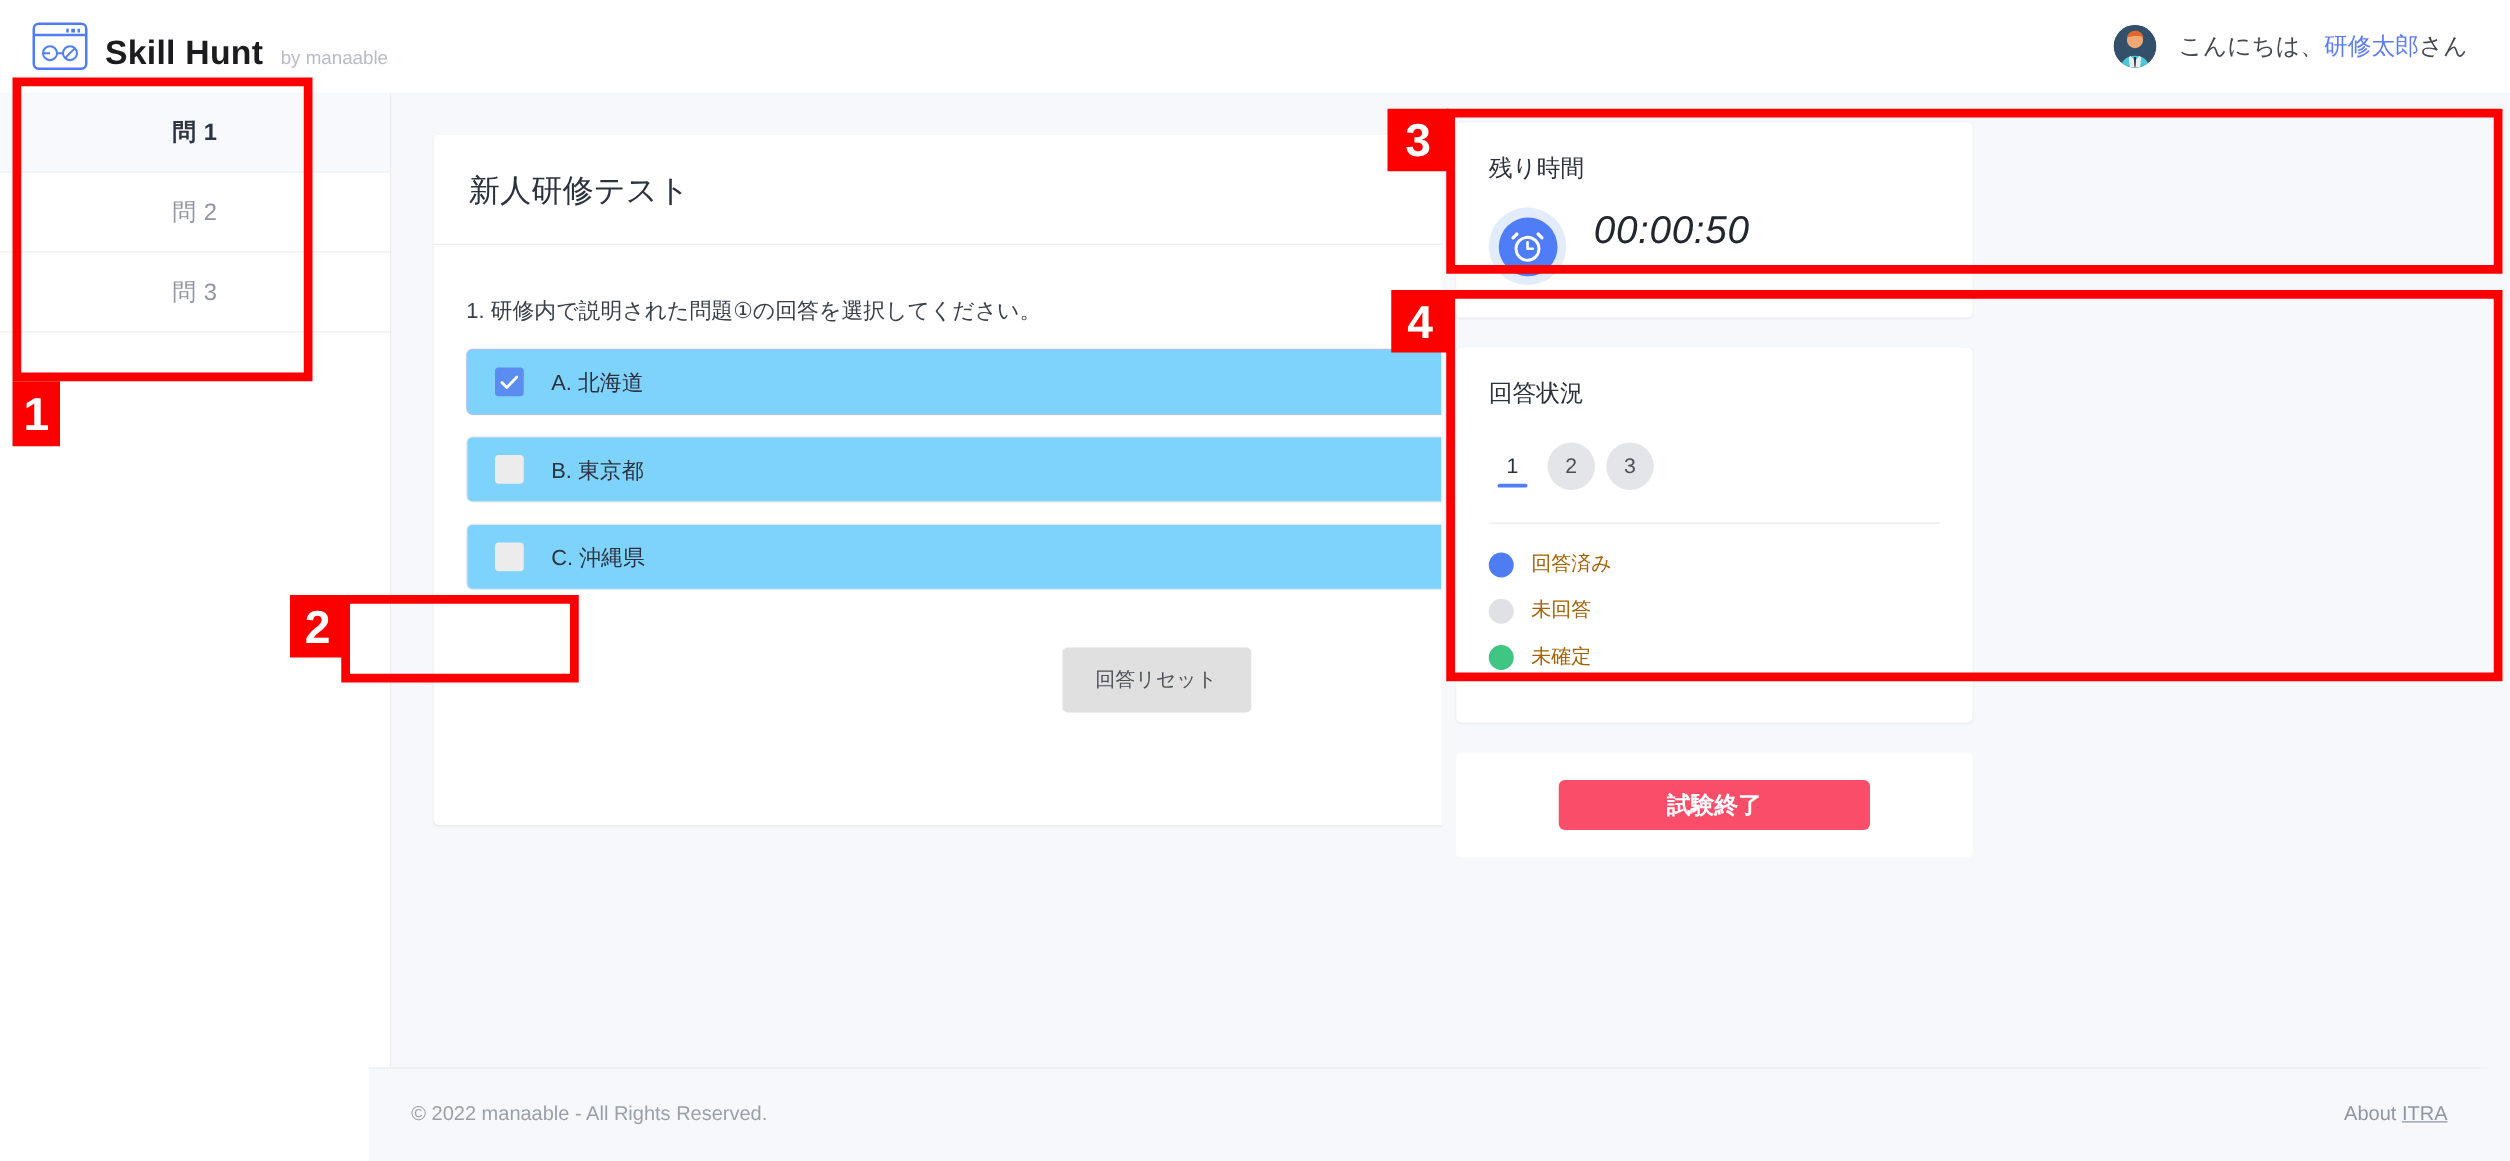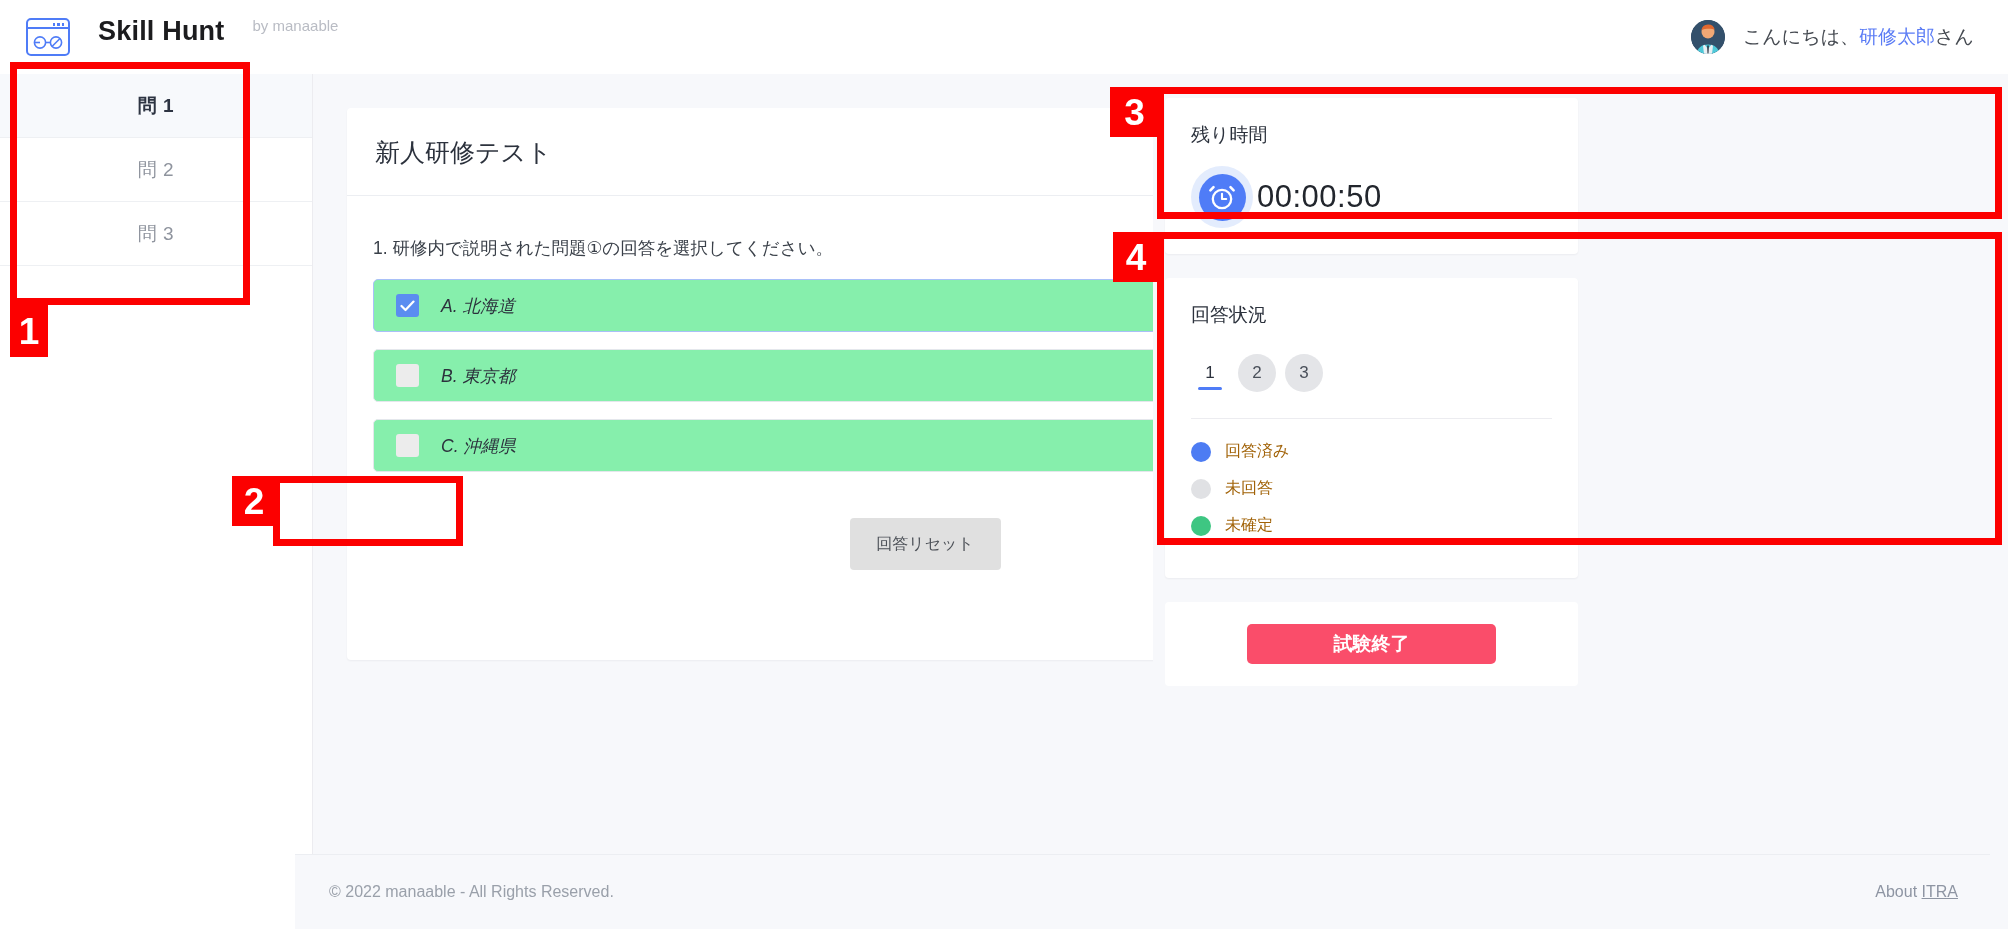--- a/index.html
+++ b/index.html
@@ -11,21 +11,21 @@
     overflow: hidden;
   }
   .page { position: relative; width: 2008px; height: 929px; background: #f7f8fb; }
 
   
   .header {
     position: absolute; top: 0; left: 0; width: 2008px; height: 74px;
     background: #ffffff; display: flex; align-items: center;
     padding: 0 34px 0 26px; z-index: 5;
   }
-  .brand { display: flex; gap: 28px; }
+  .brand { display: flex; align-items: flex-end; gap: 14px; }
   .logo-mark {
     width: 44px; height: 38px; border: 2.5px solid #4f7cf7; border-radius: 5px;
     position: relative; background: #fff; flex: none;
   }
   .logo-mark .bar {
     position: absolute; top: 0; left: 0; right: 0; height: 9px;
     border-bottom: 2px solid #4f7cf7;
   }
   .logo-mark .dots {
     position: absolute; top: 2.5px; right: 4px; display: flex; gap: 2px;
@@ -81,21 +81,21 @@
     font-size: 25px; color: #2c323d; padding: 28px 28px 26px 28px;
     border-bottom: 1px solid #eceef2;
   }
   .card-inner { padding: 38px 26px 30px 26px; }
   .q-text { font-size: 17.5px; color: #3a4049; line-height: 1.6; }
   .choices-label { font-size: 15.5px; color: #aeb2ba; margin-top: 40px; }
 
   .choice {
     margin-top: 17px; height: 53px; border: 1px solid #e4e7ec; border-radius: 5px;
     display: flex; align-items: center; padding: 0 22px; gap: 22px;
-    background: #86efac; cursor: pointer; font-style: italic;
+    background: #7dd3fc; cursor: pointer;
   }
   .choice.selected { border-color: #a9c0f8; }
   .cbox {
     width: 23px; height: 23px; border-radius: 3px; background: #ececec; flex: none;
     display: flex; align-items: center; justify-content: center;
   }
   .choice.selected .cbox { background: #5b8df0; }
   .cbox svg { display: block; }
   .choice-label { font-size: 17.5px; color: #2c323d; }
 
@@ -119,21 +119,21 @@
   .rail {
     width: 455px; flex: none; padding: 24px 30px 0 12px; background: #f7f8fb;
   }
   .panel {
     background: #ffffff; border-radius: 4px; box-shadow: 0 1px 2px rgba(20,24,40,.05);
     padding: 24px 26px 26px 26px;
   }
   .panel + .panel { margin-top: 24px; }
   .panel-title { font-size: 19px; color: #2c323d; }
 
-  .timer-row { display: flex; align-items: center; gap: 4px; margin-top: 18px; }
+  .timer-row { display: flex; align-items: flex-start; gap: 22px; margin-top: 18px; font-style: italic; }
   .clock-wrap {
     width: 62px; height: 62px; border-radius: 50%; background: #e3ecfd;
     display: flex; align-items: center; justify-content: center; flex: none;
   }
   .clock {
     width: 47px; height: 47px; border-radius: 50%; background: #4f7cf7;
     display: flex; align-items: center; justify-content: center;
   }
   .timer-value { font-size: 31px; color: #22262d; letter-spacing: .5px; }
 

